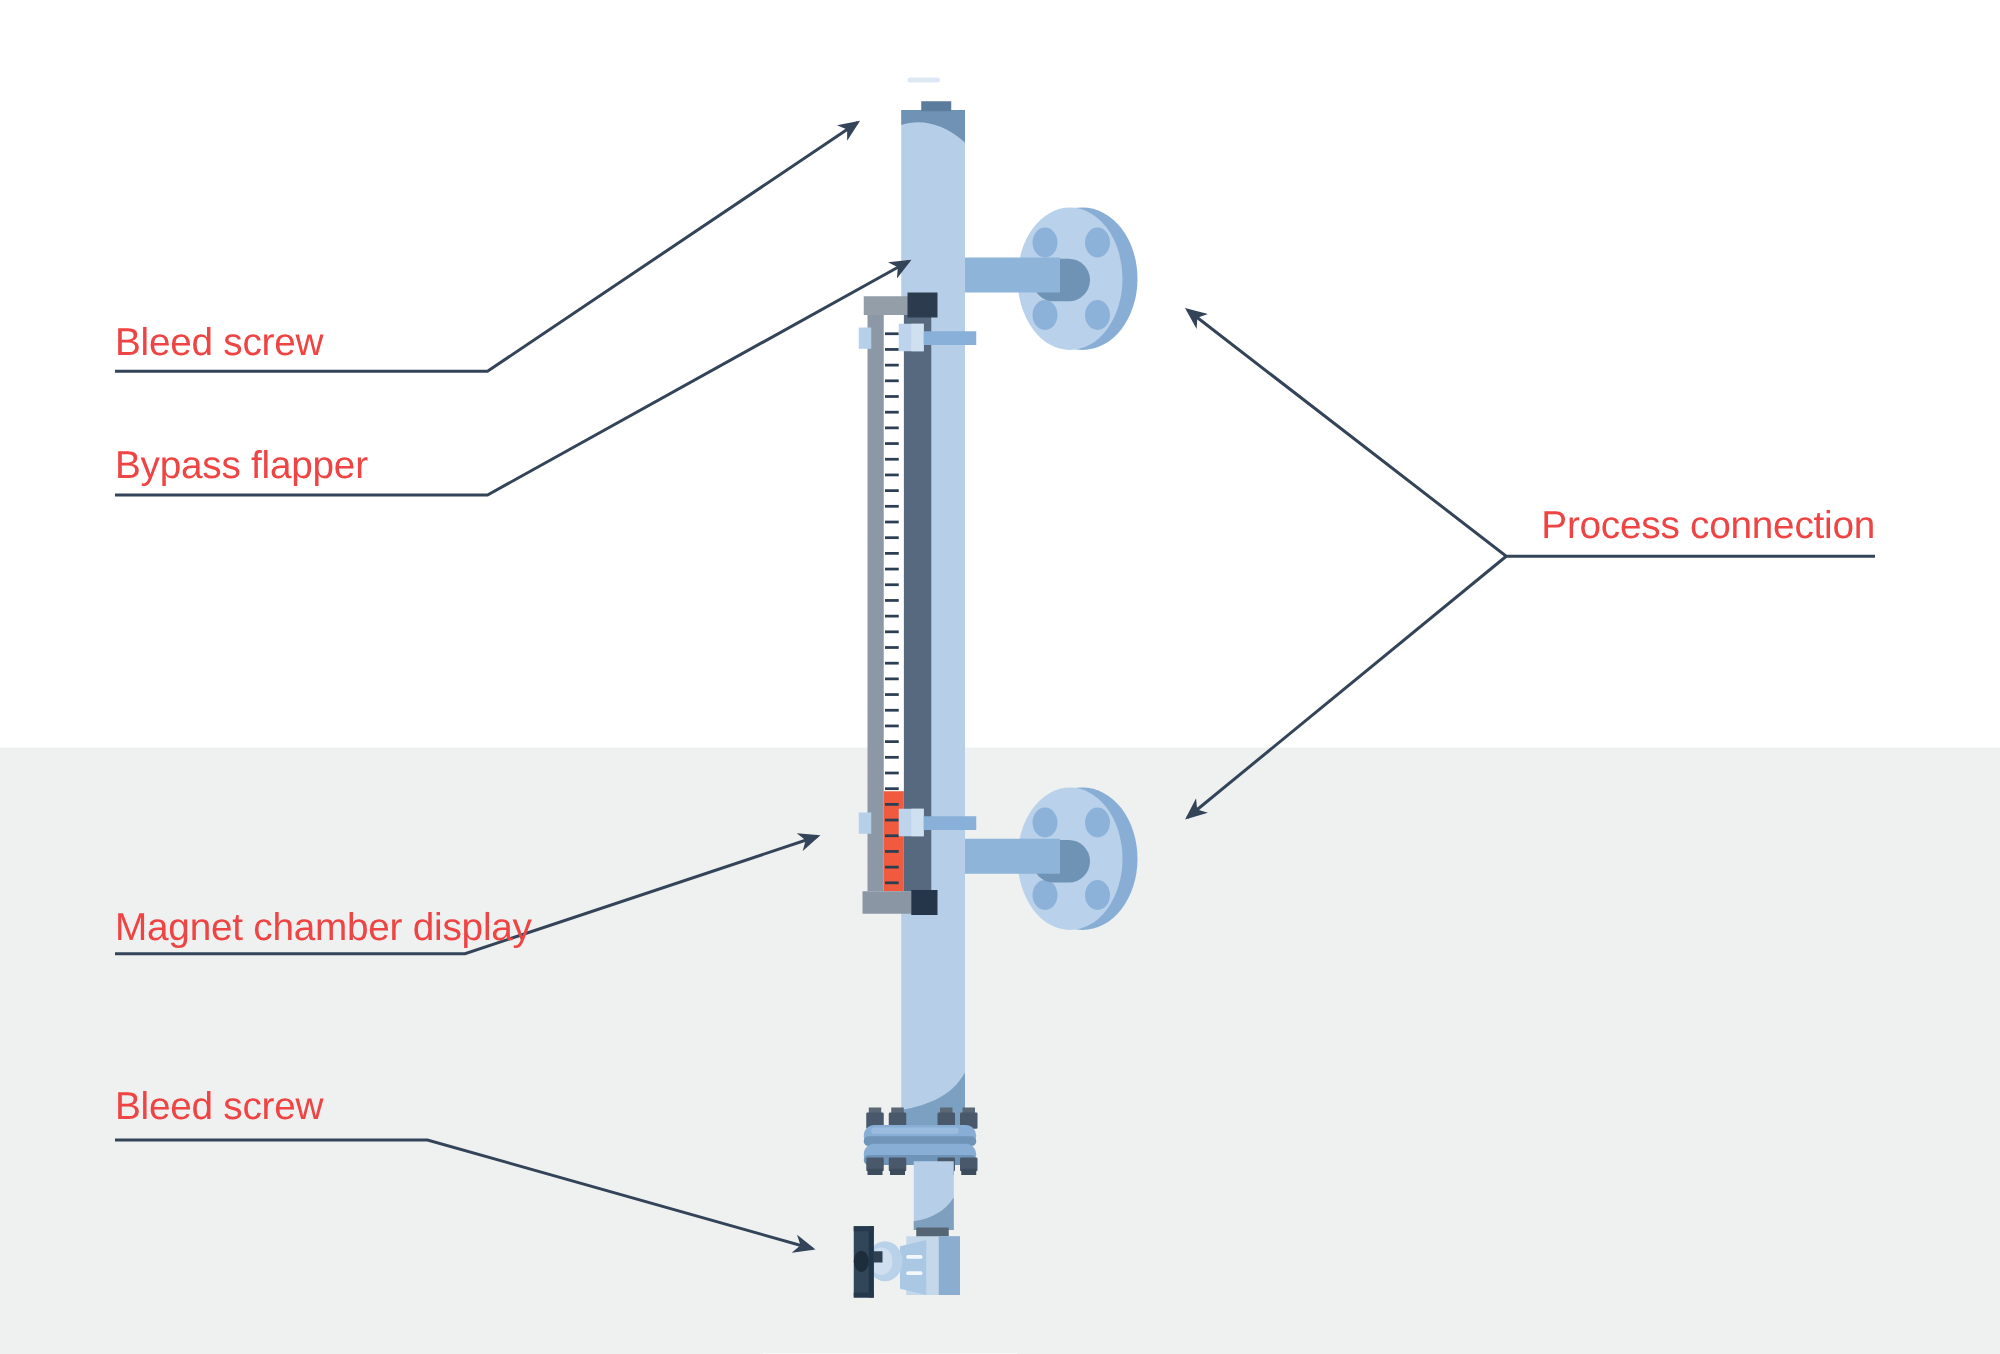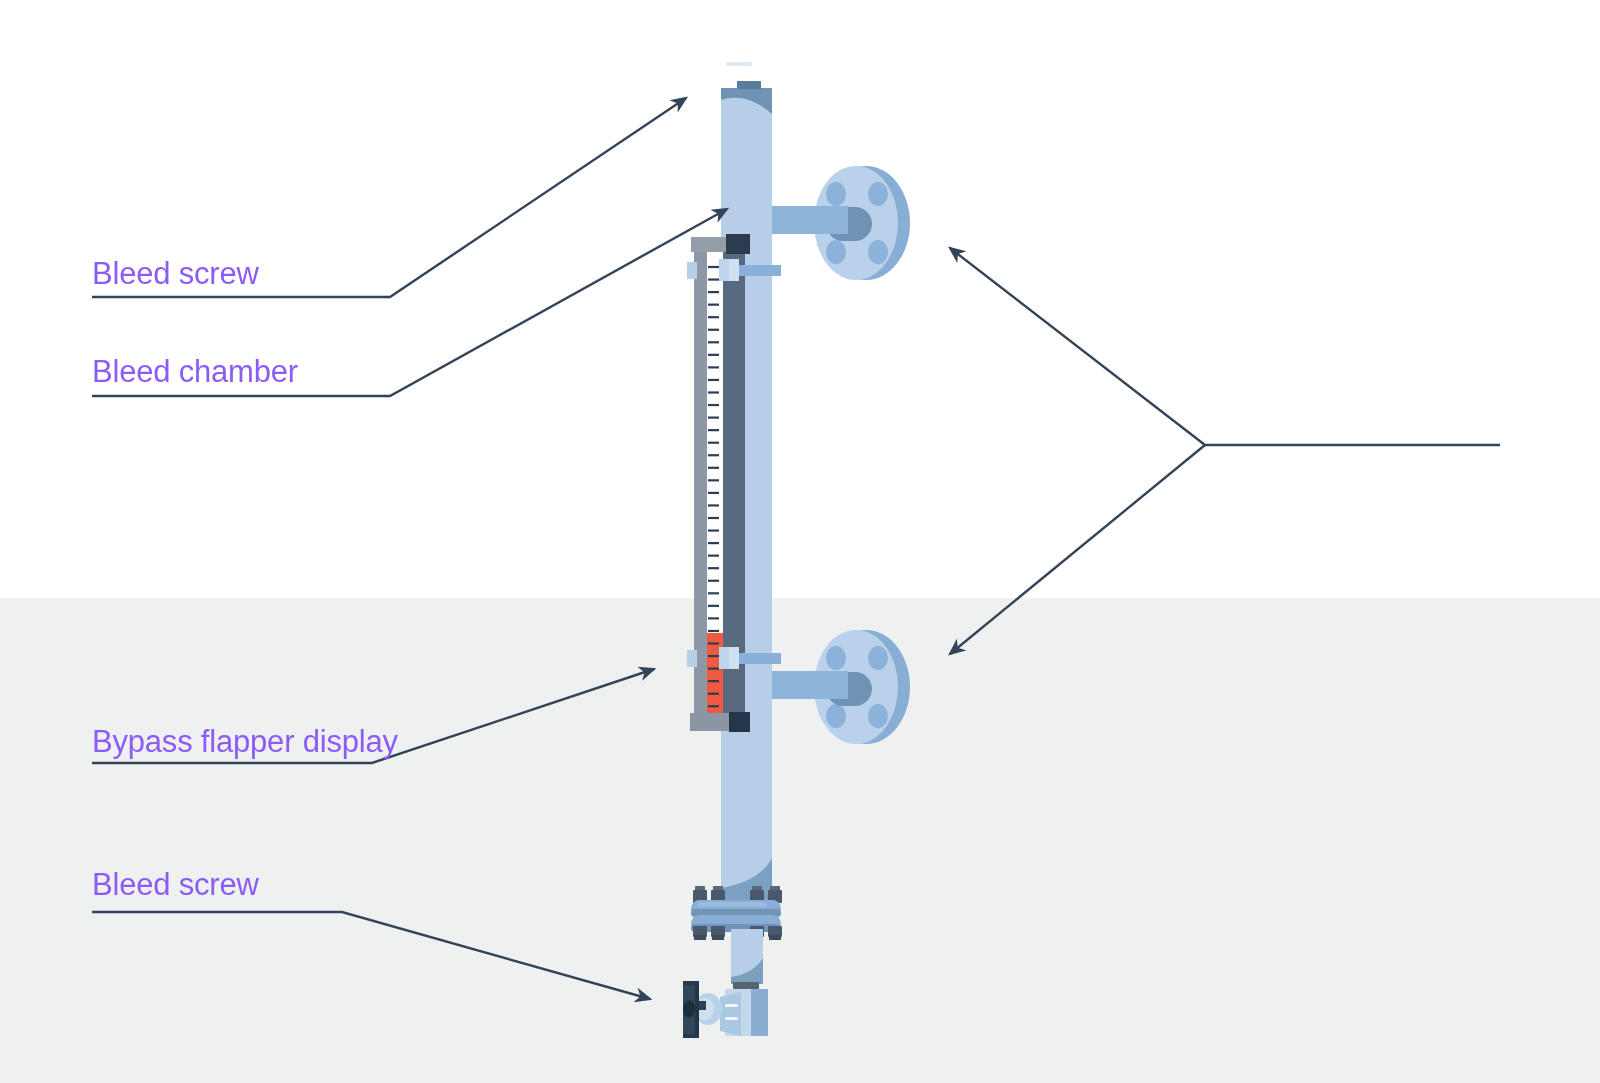--- a/index.html
+++ b/index.html
@@ -5,21 +5,21 @@
   html,body{margin:0;padding:0;background:#ffffff;}
   .canvas{
     position:relative;width:1600px;height:1083px;overflow:hidden;
     font-family:"Liberation Sans","DejaVu Sans",sans-serif;
   }
   .bg-top{position:absolute;left:0;top:0;width:1600px;height:598px;background:#ffffff;}
   .bg-bottom{position:absolute;left:0;top:598px;width:1600px;height:485px;background:#eff1f1;}
   svg.overlay{position:absolute;left:0;top:0;}
   .label{
     position:absolute;white-space:nowrap;
-    font-size:31px;letter-spacing:-0.2px;color:#8b5cf6;line-height:1;
+    font-size:31px;letter-spacing:-0.2px;color:#ef4444;line-height:1;
   }
   .label.right{text-align:right;}
   #tick-group line{stroke:#2c3e52;stroke-width:2.2;}
   .leader{fill:none;stroke-width:2.4;}
 </style>
 </head>
 <body>
 
 <div class="canvas">
   <div class="bg-top"></div>
@@ -181,16 +181,17 @@
       <polyline class="leader" points="92,297 390,297 686,98" marker-end="url(#arrow)" stroke="#334458"></polyline>
       <polyline class="leader" points="92,396 390,396 727,209" marker-end="url(#arrow)" stroke="#334458"></polyline>
       <polyline class="leader" points="1500,445 1205,445 950,248" marker-end="url(#arrow)" stroke="#334458"></polyline>
       <polyline class="leader" points="1205,445 950,654" marker-end="url(#arrow)" stroke="#334458"></polyline>
       <polyline class="leader" points="92,763 372,763 654,669" marker-end="url(#arrow)" stroke="#334458"></polyline>
       <polyline class="leader" points="92,912 342,912 650,999" marker-end="url(#arrow)" stroke="#334458"></polyline>
     </g>
   </svg>
 
   <div class="label" style="left:92px;top:258px">Bleed screw</div>
-  <div class="label" style="left:92px;top:356px">Bleed chamber</div>
-  <div class="label" style="left:92px;top:726px">Bypass flapper display</div>
+  <div class="label" style="left:92px;top:356px">Bypass flapper</div>
+  <div class="label right" style="right:100px;top:404px">Process connection</div>
+  <div class="label" style="left:92px;top:726px">Magnet chamber display</div>
   <div class="label" style="left:92px;top:869px">Bleed screw</div>
 </div>
 
 </body></html>

